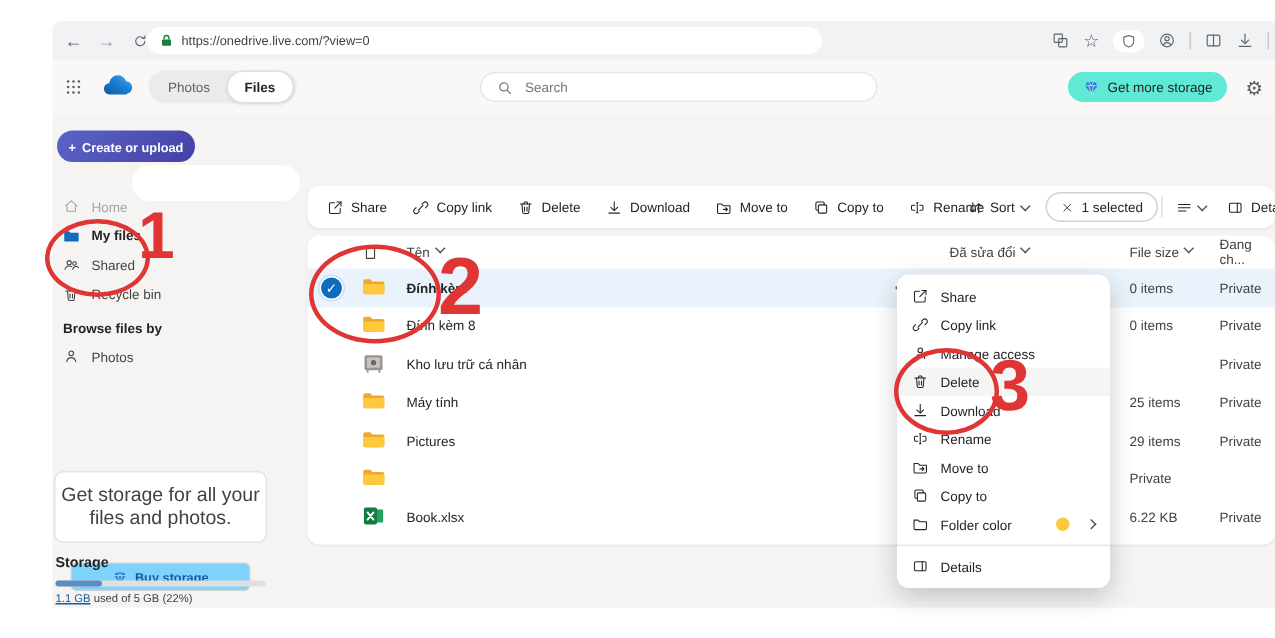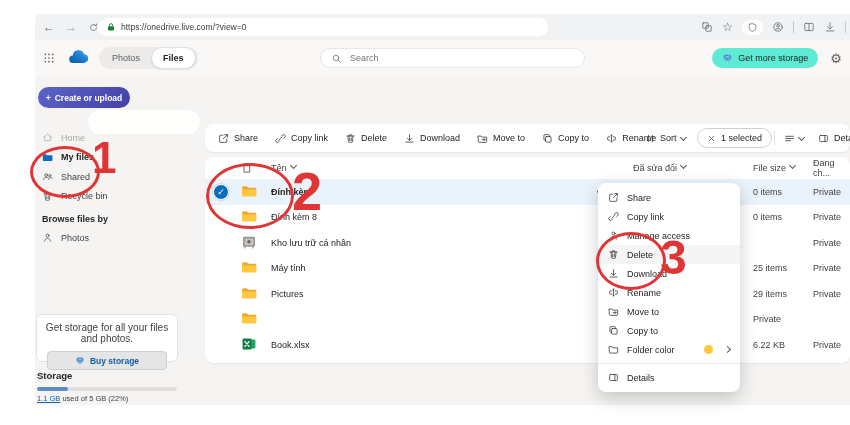--- a/index.html
+++ b/index.html
@@ -39,22 +39,22 @@
               justify-content:center;gap:4px;font-size:8.5px;font-weight:bold;}
   .blur-patch{position:absolute;left:53px;top:34px;width:112px;height:24px;background:#fff;border-radius:12px;opacity:.92;}
   .side-nav{position:absolute;left:0;top:52px;width:100%;}
   .nav-item{height:19.5px;display:flex;align-items:center;gap:8px;padding-left:7px;color:#444;}
   .nav-item.active .nv{font-weight:bold;color:#242424;}
   .nav-item.muted{opacity:.45;}
   .browse-lbl{position:absolute;left:7px;top:138px;font-weight:bold;color:#242424;}
   .browse-nav{position:absolute;left:0;top:152px;width:100%;}
   .ad-card{position:absolute;left:1px;top:238px;width:142px;height:48px;background:#fff;border:1px solid #E5E3E1;
            border-radius:6px;box-sizing:border-box;text-align:center;}
-  .ad-text{font-size:10px;color:#424242;margin-top:7px;}
-  .buy-btn{margin:7px auto 0;width:118px;height:17px;border:1px solid #D1CFCD;border-radius:4px;background:#e5e5e5;
+  .ad-text{font-size:13px;color:#424242;margin-top:7px;}
+  .buy-btn{margin:23px auto 0;width:118px;height:17px;border:1px solid #D1CFCD;border-radius:4px;background:#7dd3fc;
            display:flex;align-items:center;justify-content:center;gap:5px;color:#115EA3;font-weight:bold;font-size:8.5px;}
   .storage-h{position:absolute;left:2px;top:294px;font-weight:bold;font-size:9.5px;color:#242424;}
   .prog{position:absolute;left:2px;top:311px;width:140px;height:3.5px;background:#E1DFDD;border-radius:2px;}
   .prog>div{height:100%;background:#5B8DC4;border-radius:2px;}
   .storage-t{position:absolute;left:2px;top:318px;font-size:7.5px;color:#424242;}
   .storage-t a{color:#115EA3;text-decoration:underline;}
   
   .main{position:absolute;left:170px;right:0;top:0;height:100%;}
   .banner{position:absolute;left:0;top:8px;width:638px;height:34px;background:#EBF4FC;border:1px solid #AACBEA;
           border-radius:8px;box-sizing:border-box;display:flex;align-items:center;gap:8px;padding:0 12px;}

